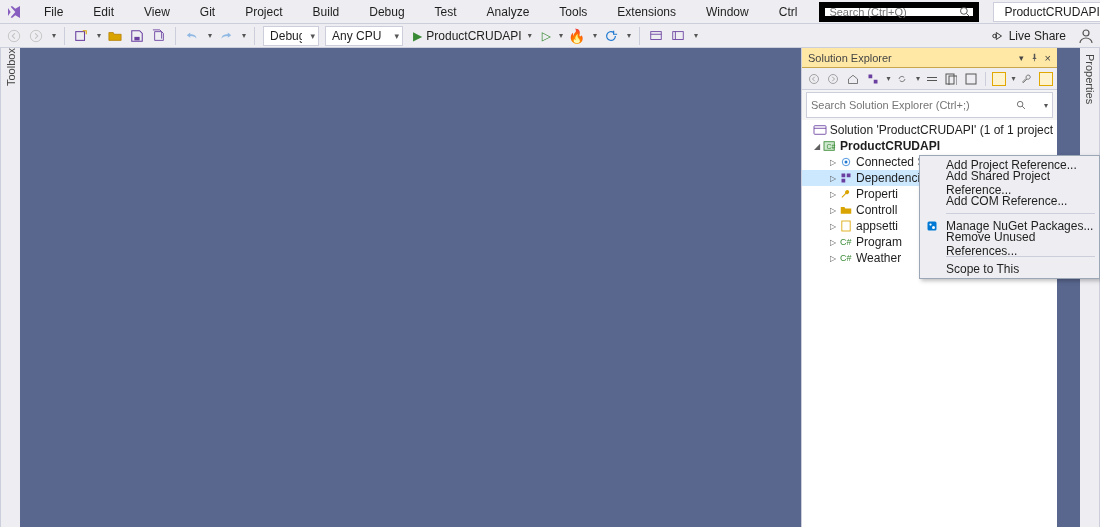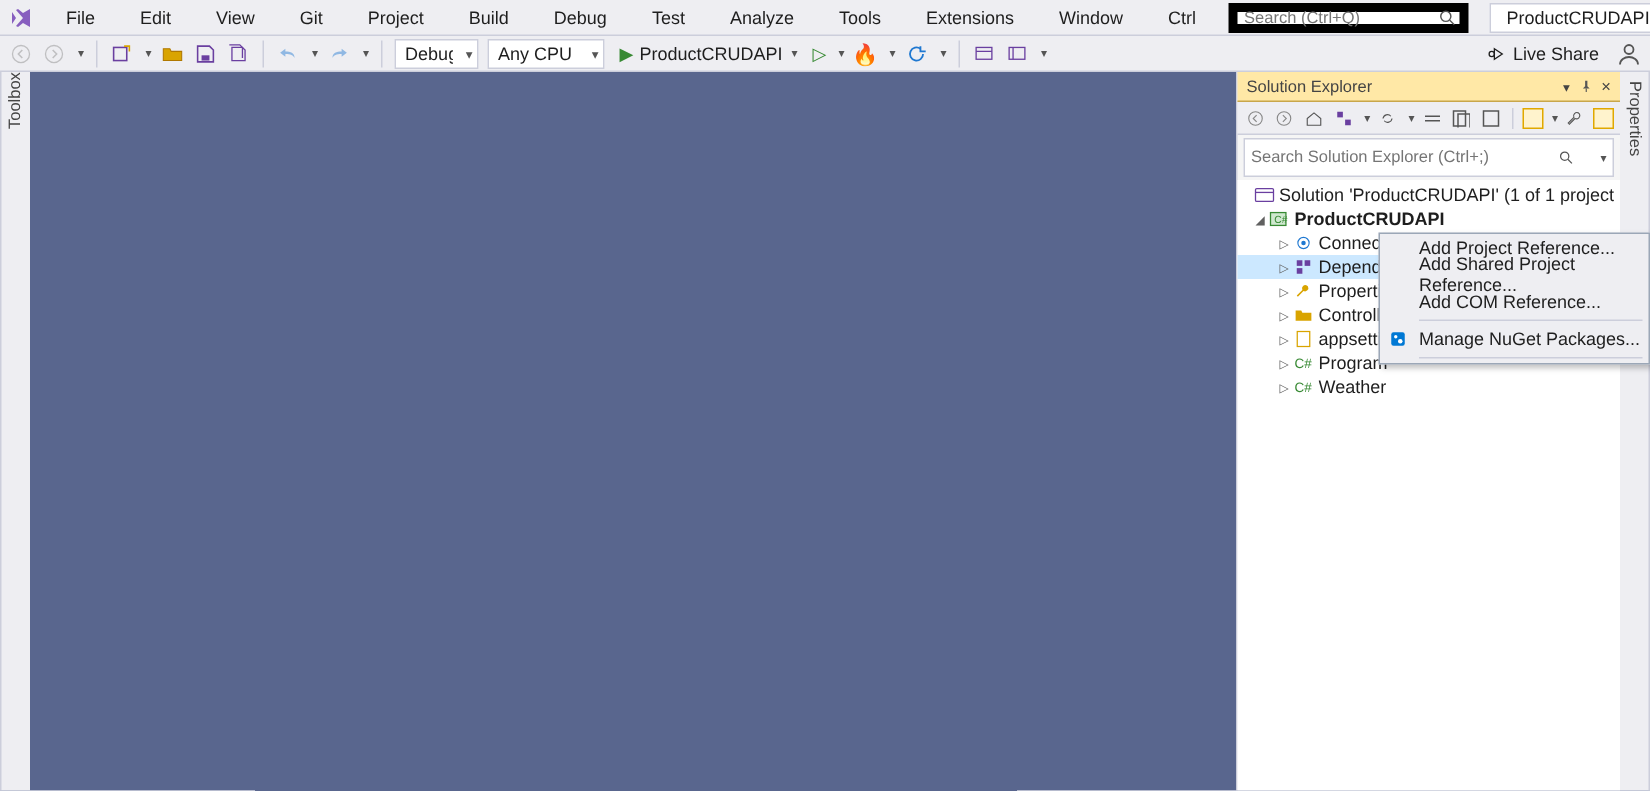--- a/index.html
+++ b/index.html
@@ -86,20 +86,21 @@
   .toolbar .spacer { flex:1;}
   .liveshare { display:flex; align-items:center; gap:4px; color:#1e1e1e; padding:0 6px;}
   .people-right { width:16px; height:16px; color:#1e1e1e;}
 
   
   .workarea {
     flex: 1;
     display: flex;
     position: relative;
     background: #59668e;
+    gap: 23px;
   }
   .sidetab {
     width: 20px;
     background: #eeeef2;
     color: #444;
     writing-mode: vertical-rl;
     display: flex;
     align-items: center;
     justify-content: flex-start;
     font-size: 11px;
@@ -559,14 +560,20 @@
   <div class="ctxitem">
     <span class="cicon">
         <svg width="12" height="12" viewBox="0 0 16 16">
           <rect x="2" y="2" width="12" height="12" fill="#0078d4" rx="2"></rect>
           <circle cx="6" cy="6" r="1.5" fill="#fff"></circle>
           <circle cx="10" cy="10" r="2" fill="#fff"></circle>
         </svg>
       </span>
     <span>Manage NuGet Packages...</span>
   </div>
+  <div class="ctxitem">
+    <span>Remove Unused References...</span>
+  </div>
   <div class="ctxsep"></div>
+  <div class="ctxitem">
+    <span>Scope to This</span>
+  </div>
 </div>
 
 </body></html>

